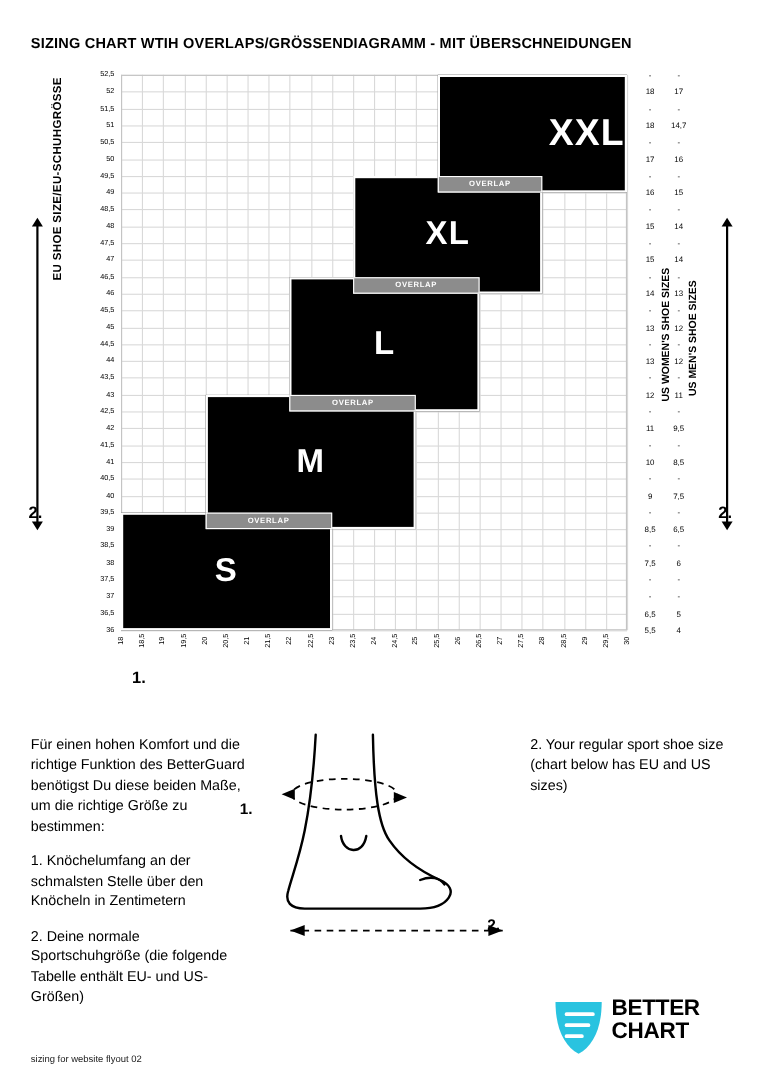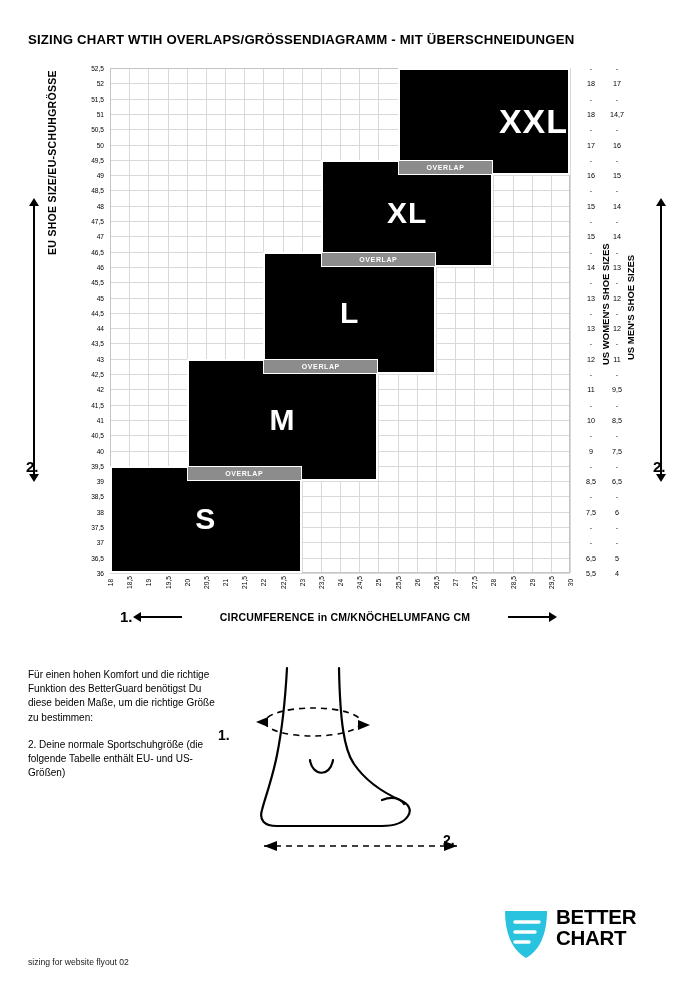--- a/index.html
+++ b/index.html
@@ -101,21 +101,21 @@
     border-top:5px solid transparent;border-bottom:5px solid transparent;
     border-right:8px solid #000;
   }
   .arrow-h.right::after{
     content:"";position:absolute;right:-7px;top:-4px;
     border-top:5px solid transparent;border-bottom:5px solid transparent;
     border-left:8px solid #000;
   }
 
   
-  .col{position:absolute;font-size:10px;line-height:1.42;}
+  .col{position:absolute;font-size:13px;line-height:1.42;}
   .col p{margin:0 0 13px 0;}
   .col-left{left:28px;top:668px;width:200px;}
   .col-right{left:482px;top:668px;width:200px;}
 
   .foot-note{position:absolute;left:28px;top:957px;font-size:8.6px;color:#222;}
 
   
   .foot-dia{position:absolute;left:232px;top:660px;width:230px;height:220px;}
   .lbl1{position:absolute;left:218px;top:727px;font-size:14px;font-weight:bold;}
   .lbl2{position:absolute;left:443px;top:832px;font-size:14px;font-weight:bold;}
@@ -359,34 +359,31 @@
 
   <div class="axis-y-left">EU SHOE SIZE/EU-SCHUHGRÖSSE</div>
   <div class="axis-y-r1">US WOMEN'S SHOE SIZES</div>
   <div class="axis-y-r2">US MEN'S SHOE SIZES</div>
 
   <div class="arrow-v" style="left:33px;top:145px;height:270px;"></div>
   <div class="arrow-v" style="left:660px;top:145px;height:270px;"></div>
   <div class="num2" style="left:26px;top:398px;">2.</div>
   <div class="num2" style="left:653px;top:398px;">2.</div>
 
-  <div class="xaxis">
-    <div class="arrow-h left" style="left:0;width:42px;"></div>
-    <span class="cap">CIRCUMFERENCE in CM/KNÖCHELUMFANG CM</span>
-    <div class="arrow-h right" style="right:0;width:42px;"></div>
-  </div>
   <div class="num1" style="left:120px;top:548px;">1.</div>
 </div>
 
 <div class="col col-left">
   <p>Für einen hohen Komfort und die richtige Funktion des BetterGuard benötigst Du diese beiden Maße, um die richtige Größe zu bestimmen:</p>
+  <p>1.  Knöchelumfang an der schmalsten Stelle über den Knöcheln in Zentimetern</p>
   <p>2.  Deine normale Sportschuhgröße (die folgende Tabelle enthält EU- und US-Größen)</p>
 </div>
 
 <div class="col col-right">
+  <p>2.  Your regular sport shoe size (chart below has EU and US sizes)</p>
 </div>
 
 <svg class="foot-dia" viewBox="0 0 230 220">
   <g fill="none" stroke="#000" stroke-width="2.2" stroke-linecap="round" stroke-linejoin="round">
     <path d="M55 8 C53 45 50 70 45 95 C40 120 33 138 30 150 C27 160 32 166 45 166
              L150 166 C163 166 172 162 176 156 C180 150 177 144 168 140
              C150 132 133 120 122 104 C112 90 108 60 107 8"></path>
     <path d="M78 100 C80 116 98 118 101 100"></path>
     <path d="M150 140 C160 136 168 138 172 144"></path>
   </g>

